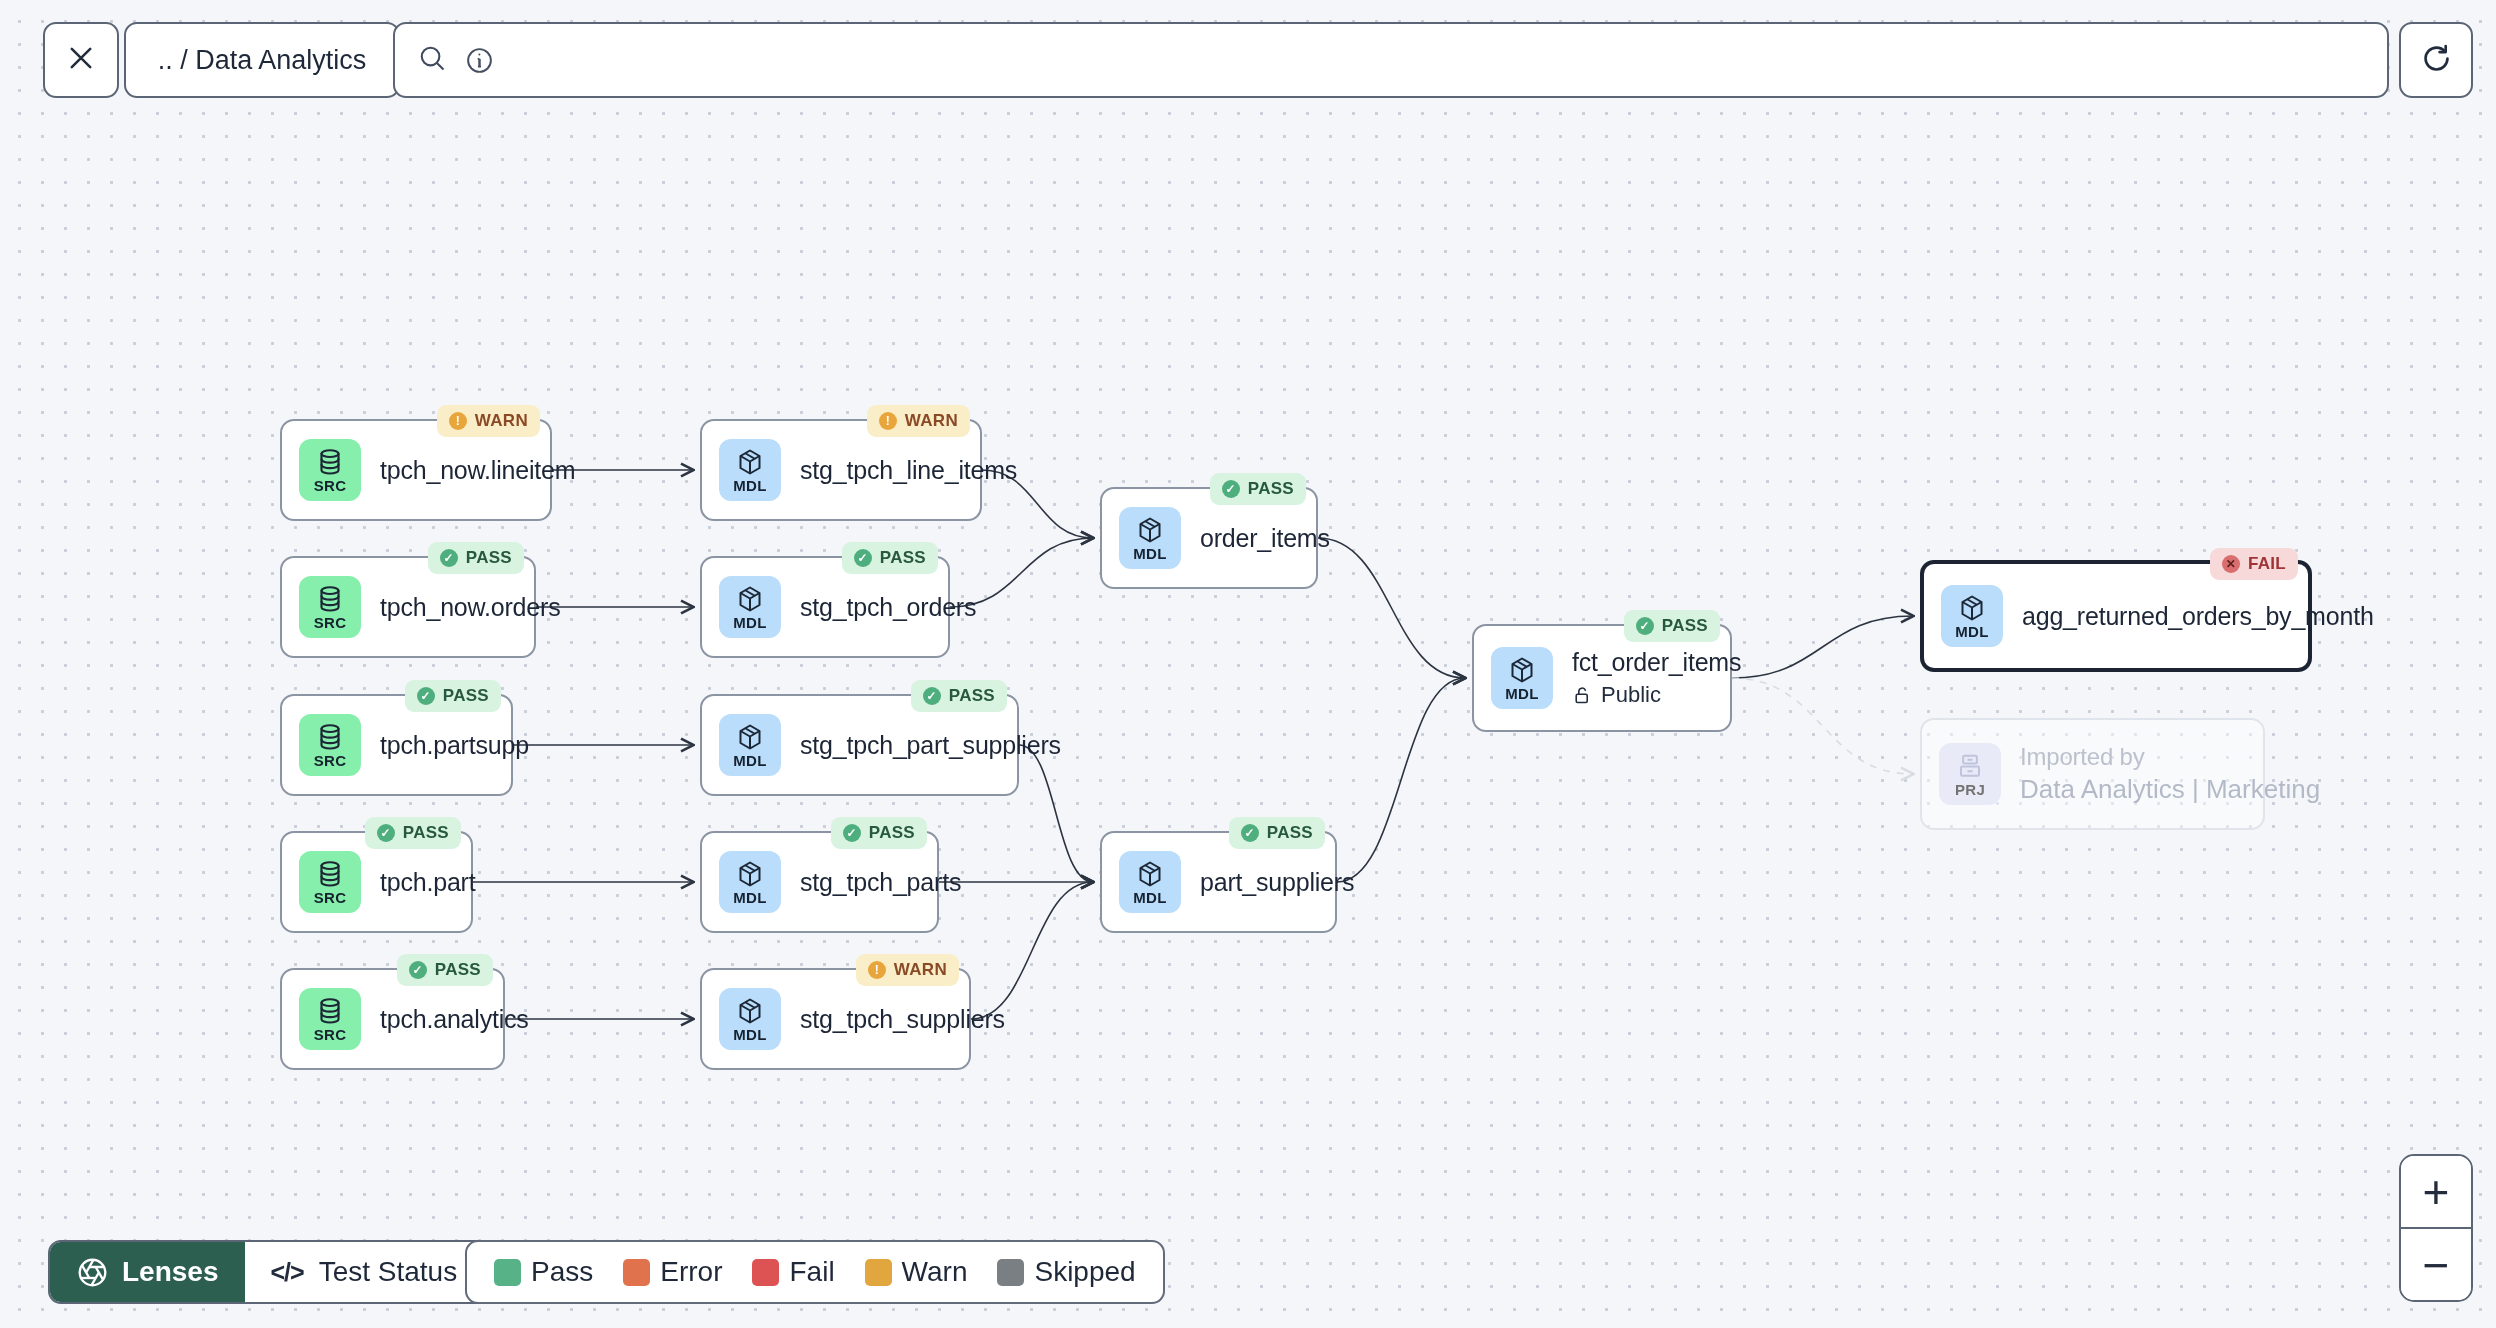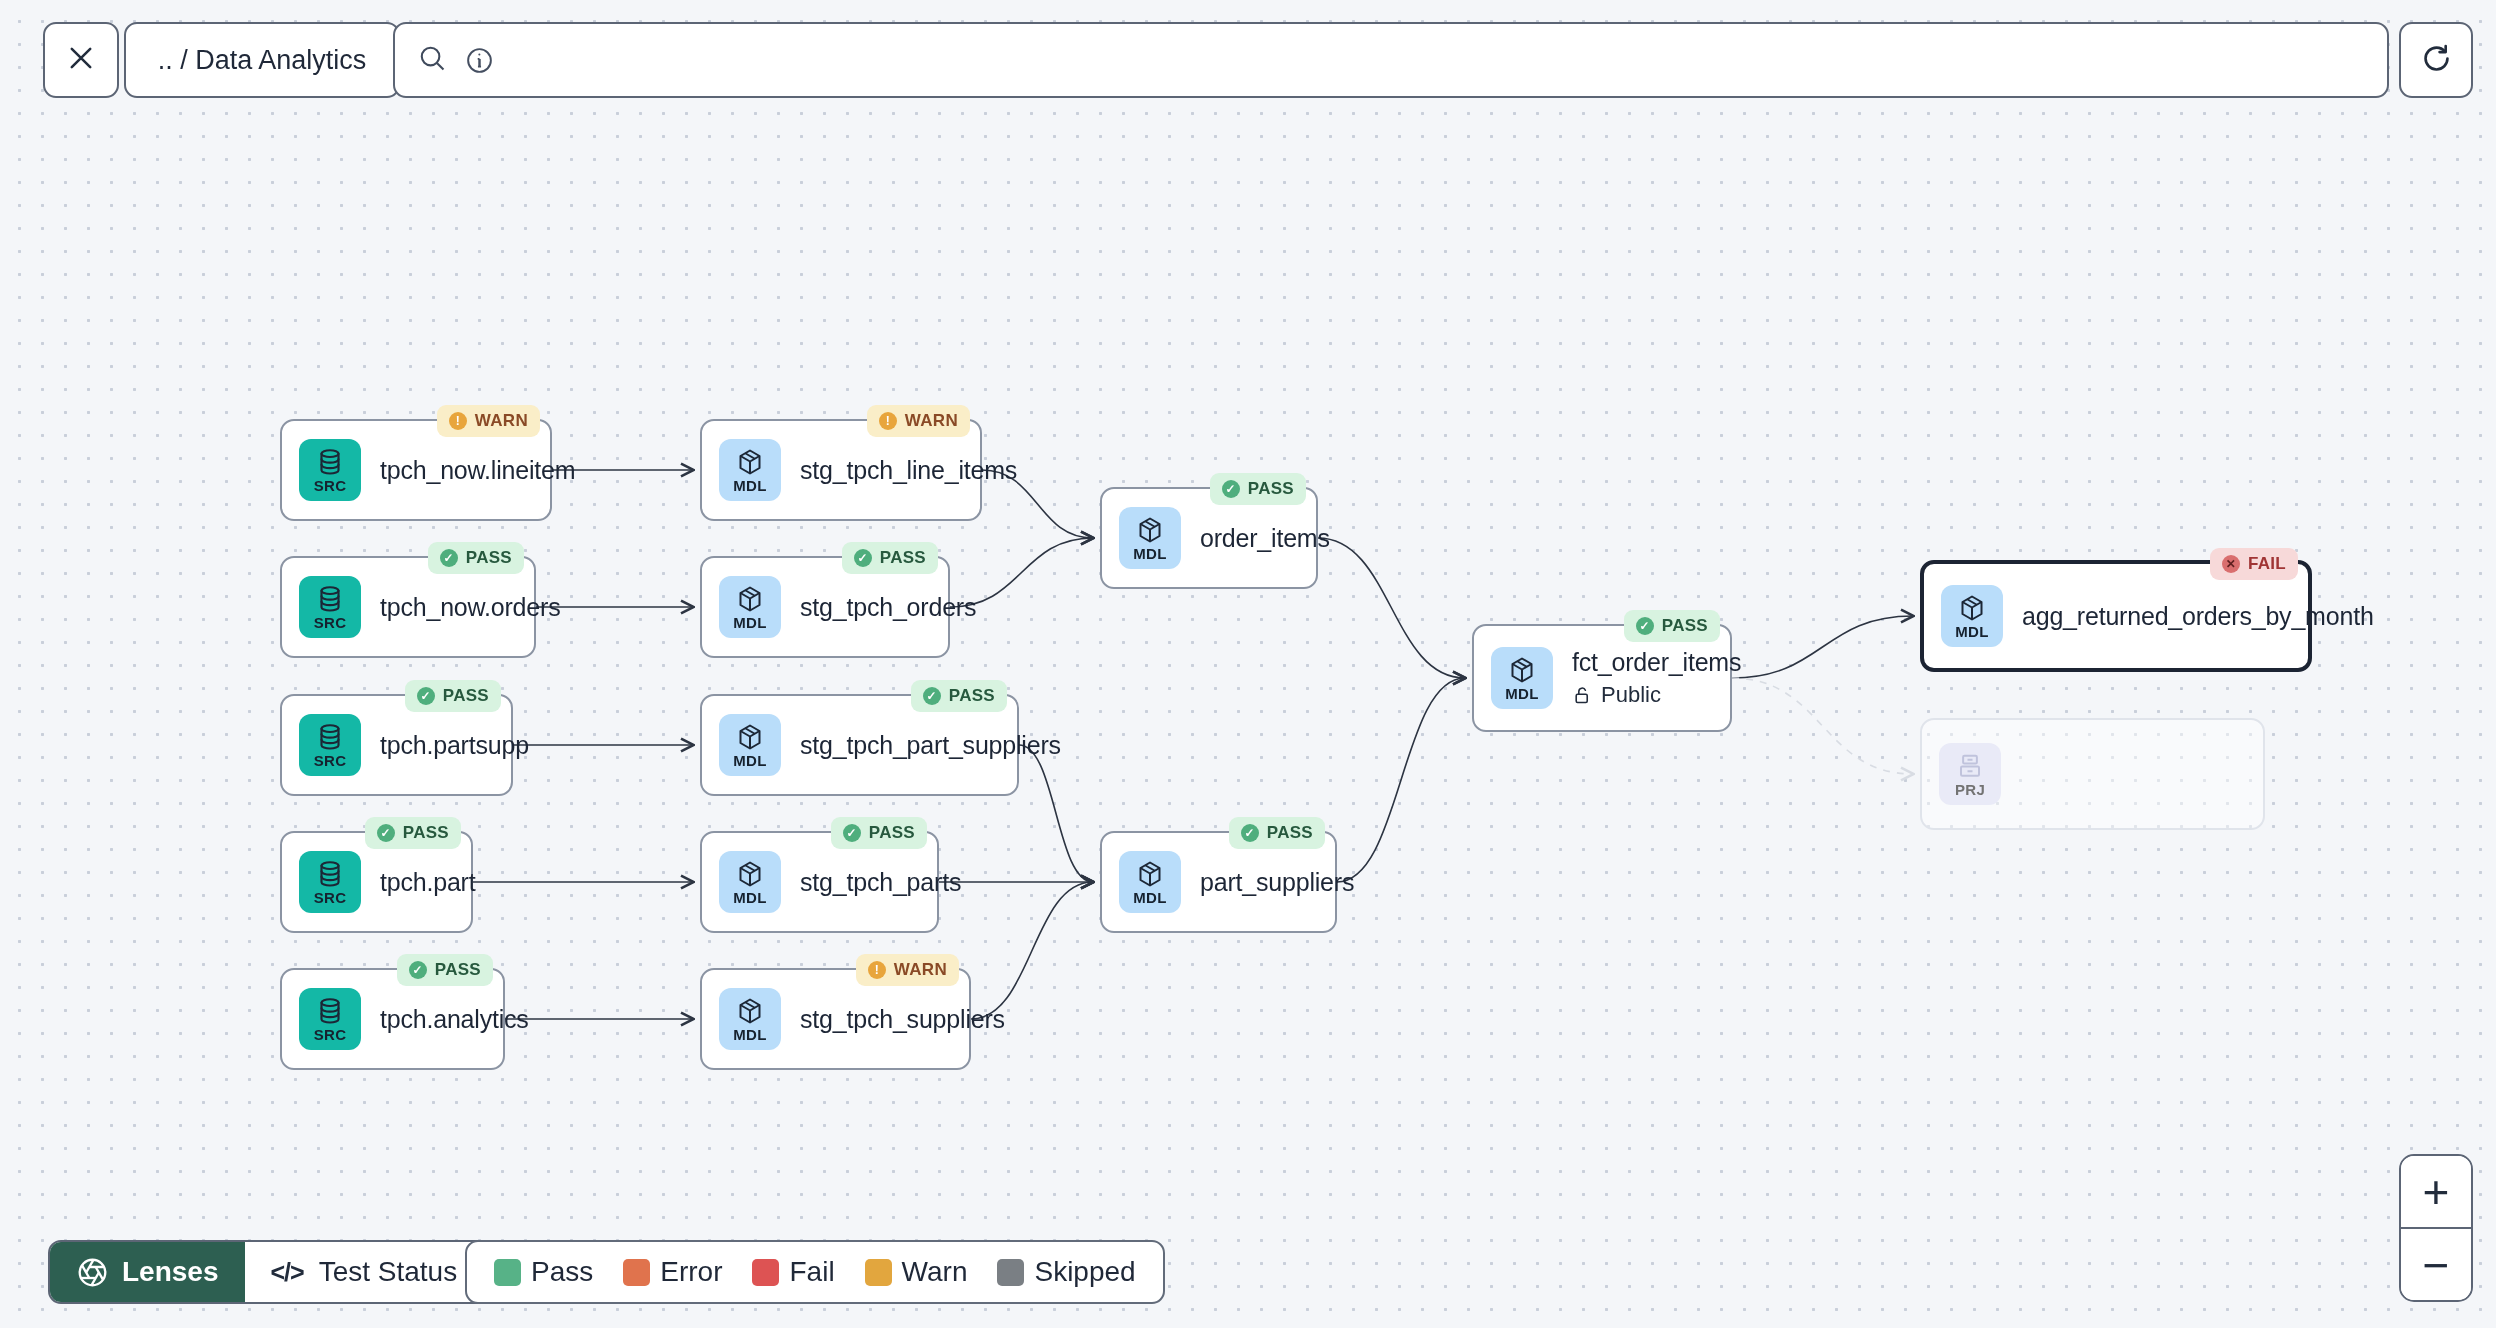--- a/index.html
+++ b/index.html
@@ -43,21 +43,21 @@
   }
   .node.selected{border:4px solid #1c2433;}
   .node.ghost{
     background:rgba(255,255,255,.45);border:2px solid #e0e4eb;color:#b6bcc9;cursor:default;
   }
   .tile{
     width:62px;height:62px;border-radius:12px;flex:0 0 auto;
     display:flex;flex-direction:column;align-items:center;justify-content:center;
   }
   .tile .tile-label{font-size:15px;font-weight:700;color:#16222f;line-height:15px;margin-top:1px;letter-spacing:.3px;}
-  .tile.kind-SRC{background:#14b8a6;}
+  .tile.kind-SRC{background:#86efac;}
   .tile.kind-MDL{background:#b9ddfa;}
   .tile.kind-PRJ{background:#e9eaf7;}
   .tile.kind-PRJ .tile-label{color:#737373;}
   .node-text{display:flex;flex-direction:column;justify-content:center;}
   .node-label{font-size:25px;letter-spacing:-.2px;}
   .node-sub{display:flex;align-items:center;gap:8px;font-size:22px;margin-top:5px;color:#222c3c;}
   .ghost .node-label{font-size:24px;color:#bcc2cd;}
   .ghost .node-sub{font-size:26px;color:#b3bac7;margin-top:3px;}
   .badge{
     position:absolute;top:-16px;right:10px;height:32px;
@@ -428,20 +428,26 @@
         <div class="tile kind-PRJ">
           <span style="display: flex;">
             <svg viewBox="0 0 24 24" width="30" height="30" fill="none" stroke="#c0c3dc" stroke-width="1.6" stroke-linejoin="round">
               <rect x="6.5" y="3.8" width="11" height="6.2" rx="1"></rect>
               <rect x="4.8" y="12.4" width="14.4" height="7.4" rx="1"></rect>
               <path d="M10 7 h4 M10 16.1 h4"></path>
             </svg>
           </span>
           <span class="tile-label">PRJ</span>
         </div>
+        <div class="node-text">
+          <div class="node-label">Imported by</div>
+          <div class="node-sub">
+            <span>Data Analytics | Marketing</span>
+          </div>
+        </div>
       </div>
     </div>
 
   <div id="close-btn" class="tool-btn">
     <span>
       <svg viewBox="0 0 24 24" width="34" height="34" fill="none" stroke="#222c3c" stroke-width="1.8" stroke-linecap="round">
           <path d="M5.5 5.5 L18.5 18.5 M18.5 5.5 L5.5 18.5"></path>
         </svg>
     </span>
   </div>

